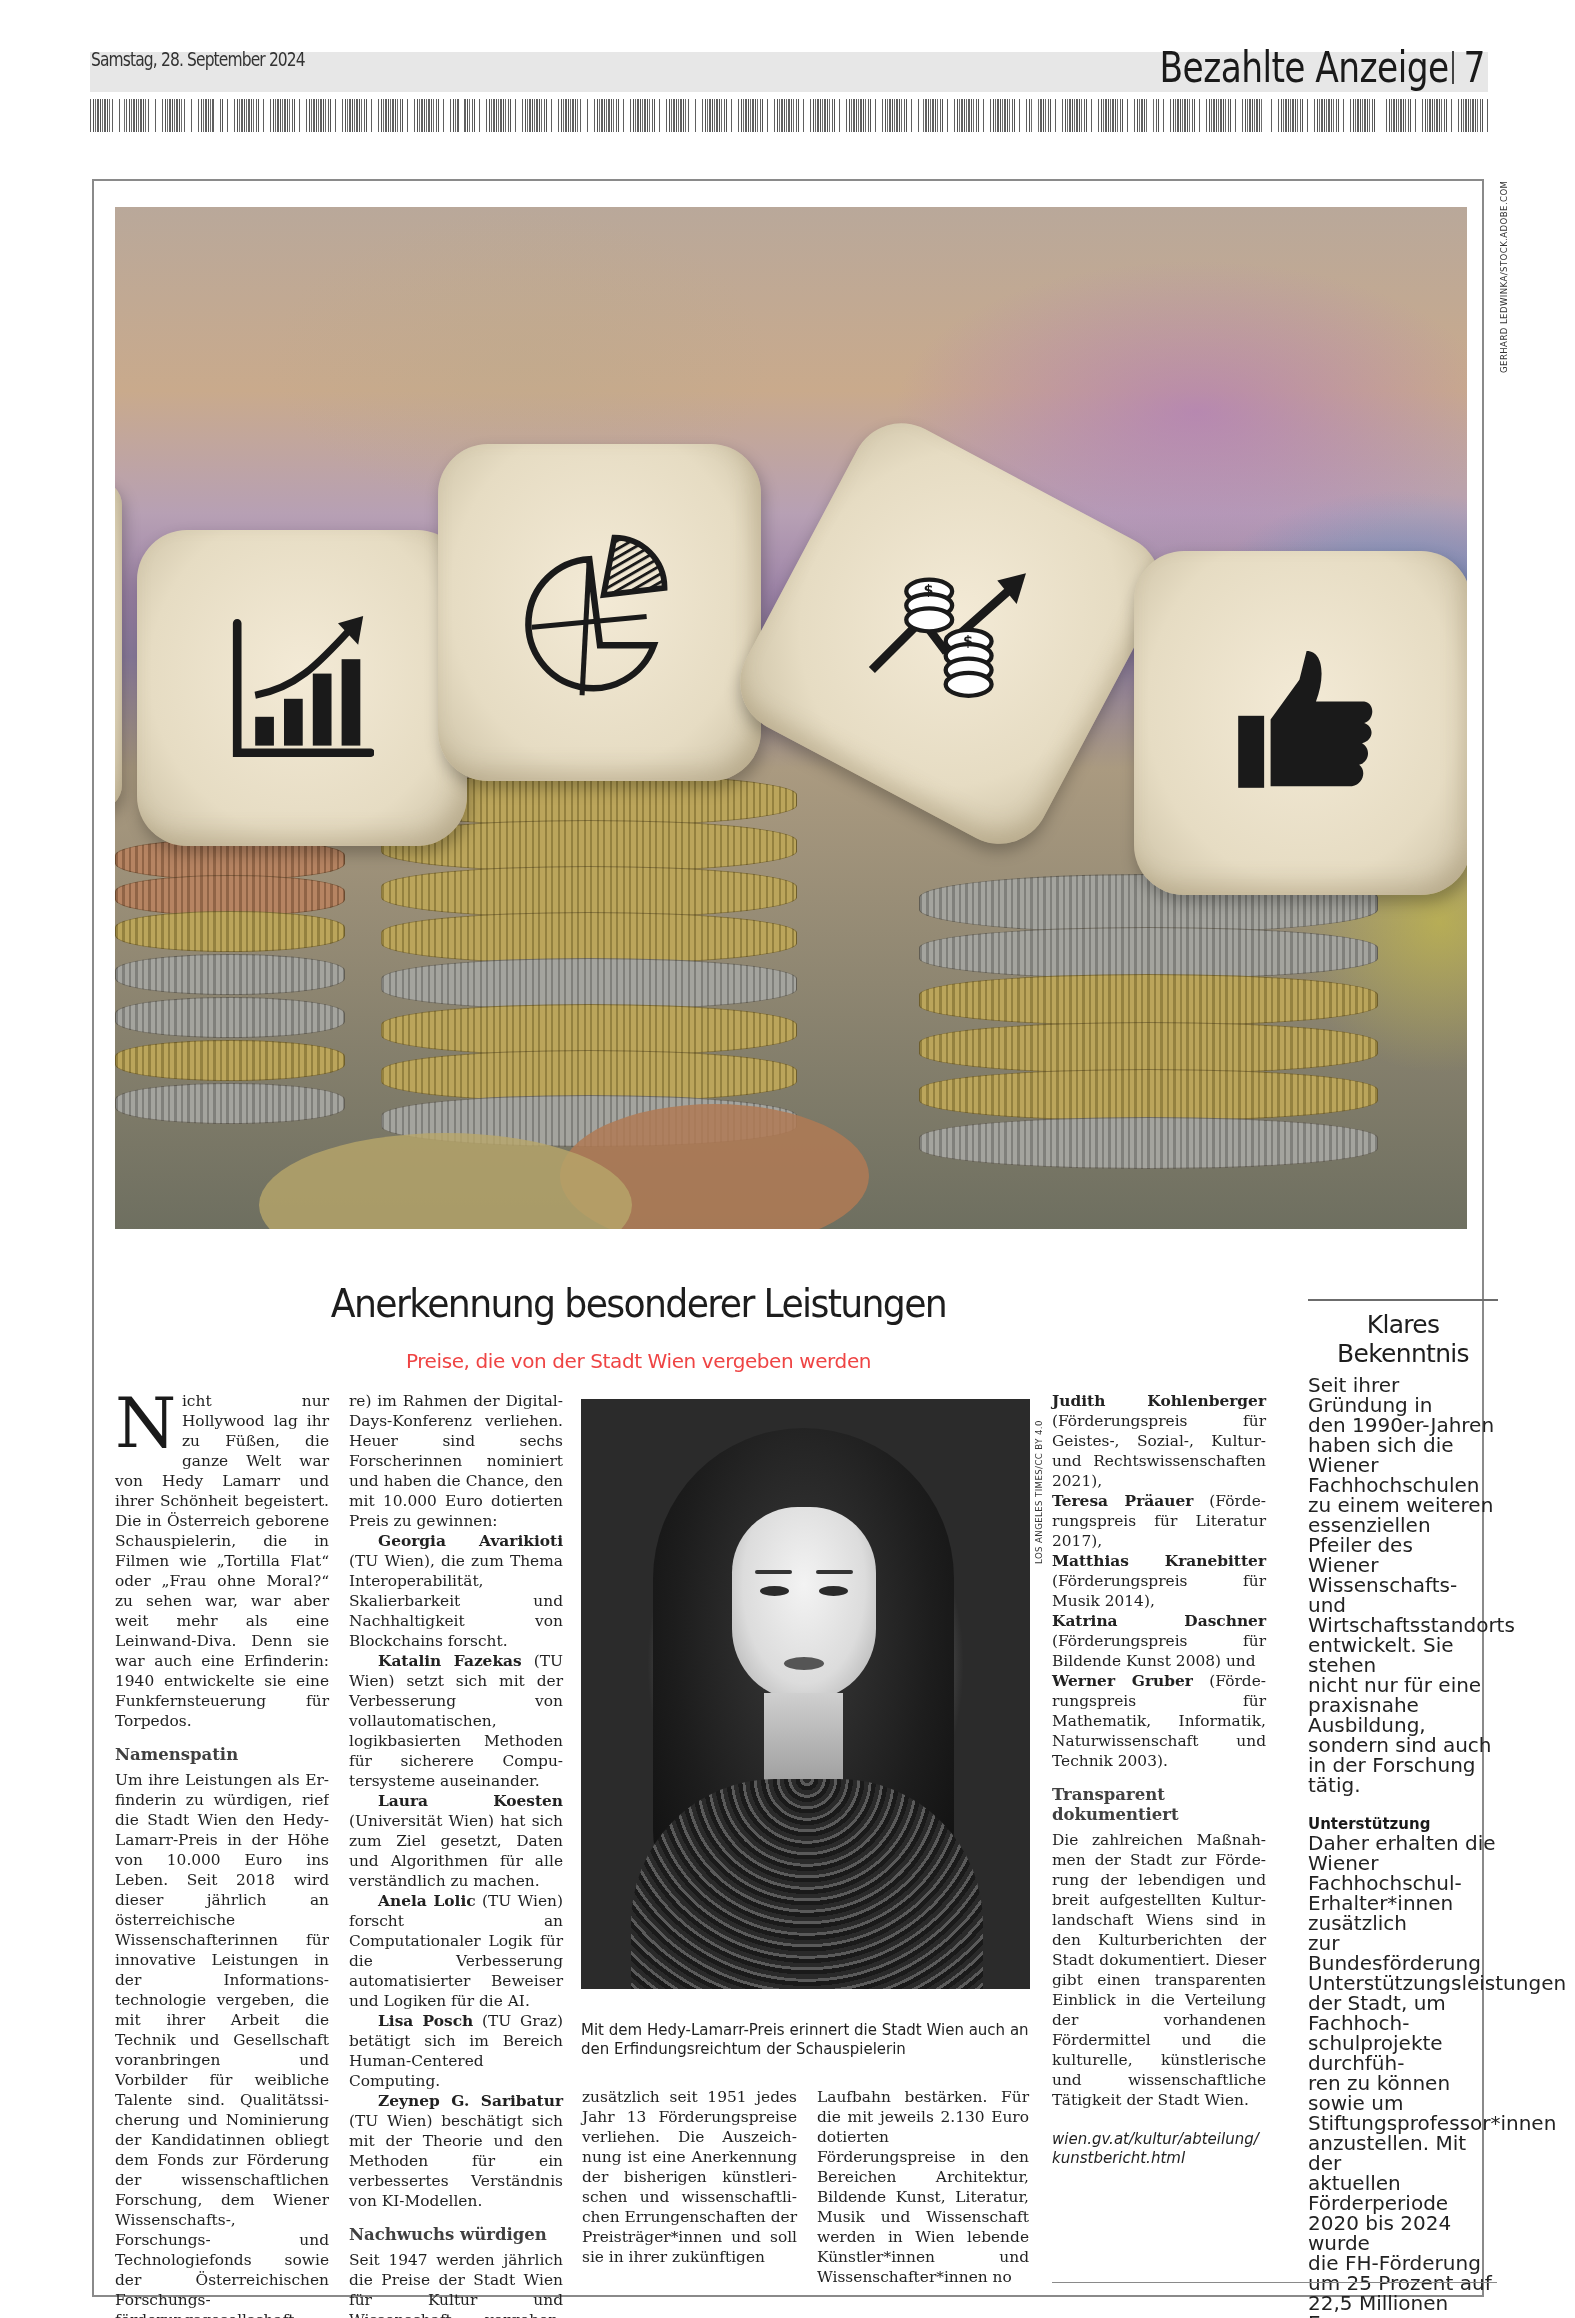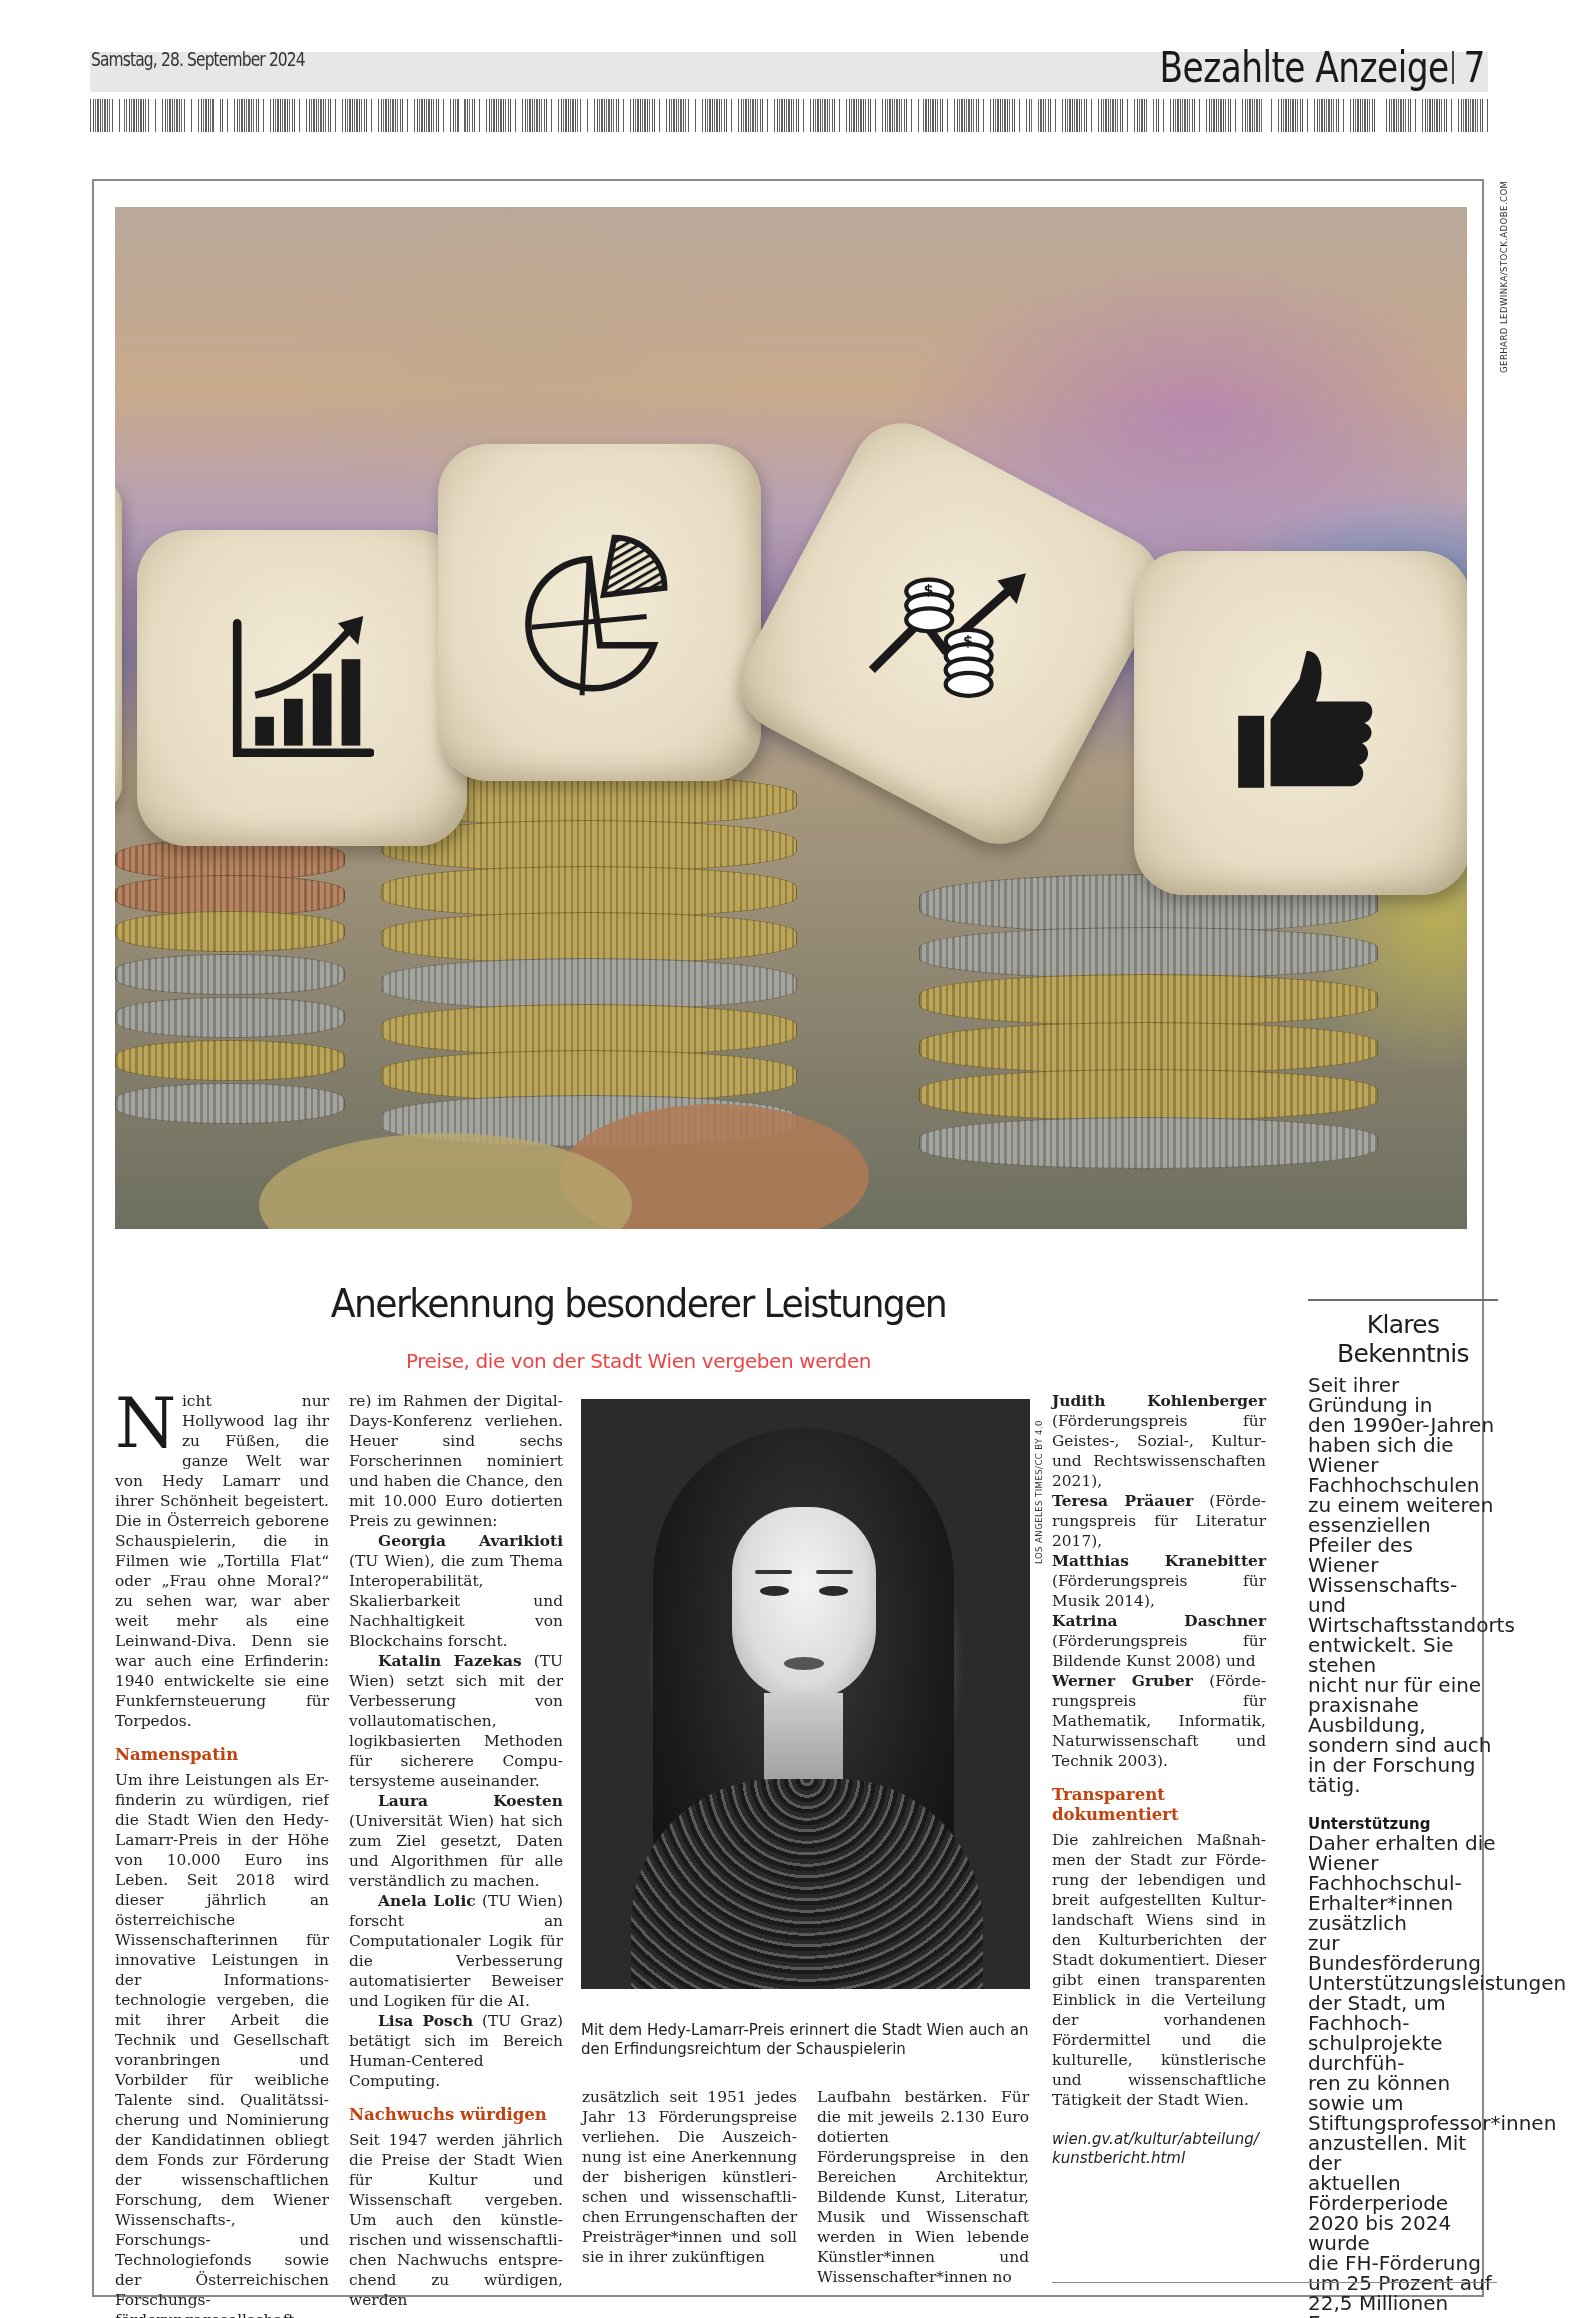--- a/index.html
+++ b/index.html
@@ -41,21 +41,21 @@
   .hero-credit span { position:absolute; left:0; top:0; transform-origin:left top; transform:translate(1.4px,165px) rotate(-90deg); font-family:"DejaVu Sans", sans-serif; font-size:8.6px; color:#333; white-space:nowrap; letter-spacing:0.4px; }
 
   
   .headline { position:absolute; left:0; width:1277px; top:1281px; text-align:center; font-family:"DejaVu Sans", sans-serif; font-size:39px; color:#1d1d1d; letter-spacing:-1.8px; transform:scaleX(0.93); transform-origin:center; }
   .subheadline { position:absolute; left:0; width:1277px; top:1349px; text-align:center; font-family:"DejaVu Sans", sans-serif; font-size:20px; color:#ef4444; letter-spacing:-0.4px; }
 
   
   .col { position:absolute; font-family:"DejaVu Serif", serif; font-size:15.4px; line-height:20px; color:#222; text-align:justify; hyphens:manual; }
   .col p { margin:0; }
   .col .indent { text-indent:29px; }
-  .col h3 { font-family:"DejaVu Serif", serif; font-weight:bold; font-size:16.5px; line-height:20px; margin:14.4px 0 4.3px 0; color:#c2410c; text-align:left; }
+  .col h3 { font-family:"DejaVu Serif", serif; font-weight:bold; font-size:16.5px; line-height:20px; margin:14.4px 0 4.3px 0; color:#404040; text-align:left; }
   .col b { font-weight:bold; }
   .dropcap { float:left; font-family:"DejaVu Serif", serif; font-size:70px; line-height:56px; margin:4.3px 5.7px 0 0; color:#1a1a1a; }
   .col-1 { left:115px; top:1391px; width:214px; }
   .col-2 { left:349px; top:1391px; width:214px; }
   .col-3 { left:582px; top:2087px; width:215px; }
   .col-4 { left:817px; top:2087px; width:212px; }
   .col-5 { left:1052px; top:1391px; width:214px; }
   .col-5 .link { font-family:"DejaVu Sans", sans-serif; font-style:italic; font-size:15px; line-height:19.4px; text-align:left; margin-top:20px; }
 
   
@@ -204,20 +204,21 @@
   <p style="height:718px;overflow:hidden">Um ihre Leistungen als Er­finderin zu würdigen, rief die Stadt Wien den Hedy-La­marr-Preis in der Höhe von 10.000 Euro ins Leben. Seit 2018 wird dieser jährlich an österreichische Wissenschaf­terinnen für innovative Leis­tungen in der Informations­technologie vergeben, die mit ihrer Arbeit die Technik und Gesellschaft voranbrin­gen und Vorbilder für weibli­che Talente sind. Qualitätssi­cherung und Nominierung der Kandidatinnen obliegt dem Fonds zur Förderung der wissenschaftlichen For­schung, dem Wiener Wissen­schafts-, Forschungs- und Technologiefonds sowie der Österreichischen Forschungs­förderungsgesellschaft. Der Preis wird von einer unab­hängigen Fachjury, be­stehend aus Expert*innen im Bereich IT (inkl. der Preisträgerinnen der Vorjah­re) im Rahmen der Digital-Days-Konferenz verliehen. Heuer sind sechs Forscherin­nen nominiert und haben die Chance, den mit 10.000 Euro dotierten Preis zu gewinnen:</p>
 </div>
 
 <div class="col col-2">
   <p>re) im Rahmen der Digital-Days-Konferenz verliehen. Heuer sind sechs Forscherin­nen nominiert und haben die Chance, den mit 10.000 Euro dotierten Preis zu gewinnen:</p>
   <p class="indent"><b>Georgia Avarikioti</b><span> (TU Wien), die zum Thema Inter­operabilität, Skalierbarkeit und Nachhaltigkeit von Blockchains forscht.</span></p>
   <p class="indent"><b>Katalin Fazekas</b><span> (TU Wien) setzt sich mit der Ver­besserung von vollautomati­schen, logikbasierten Me­thoden für sicherere Compu­tersysteme auseinander.</span></p>
   <p class="indent"><b>Laura Koesten</b><span> (Univer­sität Wien) hat sich zum Ziel gesetzt, Daten und Algorith­men für alle verständlich zu machen.</span></p>
   <p class="indent"><b>Anela Lolic</b><span> (TU Wien) forscht an Computationaler Logik für die Verbesserung automatisierter Beweiser und Logiken für die AI.</span></p>
   <p class="indent"><b>Lisa Posch</b><span> (TU Graz) betätigt sich im Bereich Hu­man-Centered Computing.</span></p>
+  <p class="indent"><b>Zeynep G. Saribatur</b><span> (TU Wien) beschätigt sich mit der Theorie und den Me­thoden für ein verbessertes Verständnis von KI-Modellen.</span></p>
   <h3>Nachwuchs würdigen</h3>
   <p>Seit 1947 werden jährlich die Preise der Stadt Wien für Kultur und Wissenschaft ver­geben. Um auch den künstle­rischen und wissenschaftli­chen Nachwuchs entspre­chend zu würdigen, werden</p>
 </div>
 
 <div class="portrait" title="Schwarz-Weiß-Porträt von Hedy Lamarr">
   <div class="hair"></div>
   <div class="face"></div>
   <div class="brow" style="left:174px"></div>
   <div class="brow" style="left:235px"></div>
   <div class="eye" style="left:179px"></div>

